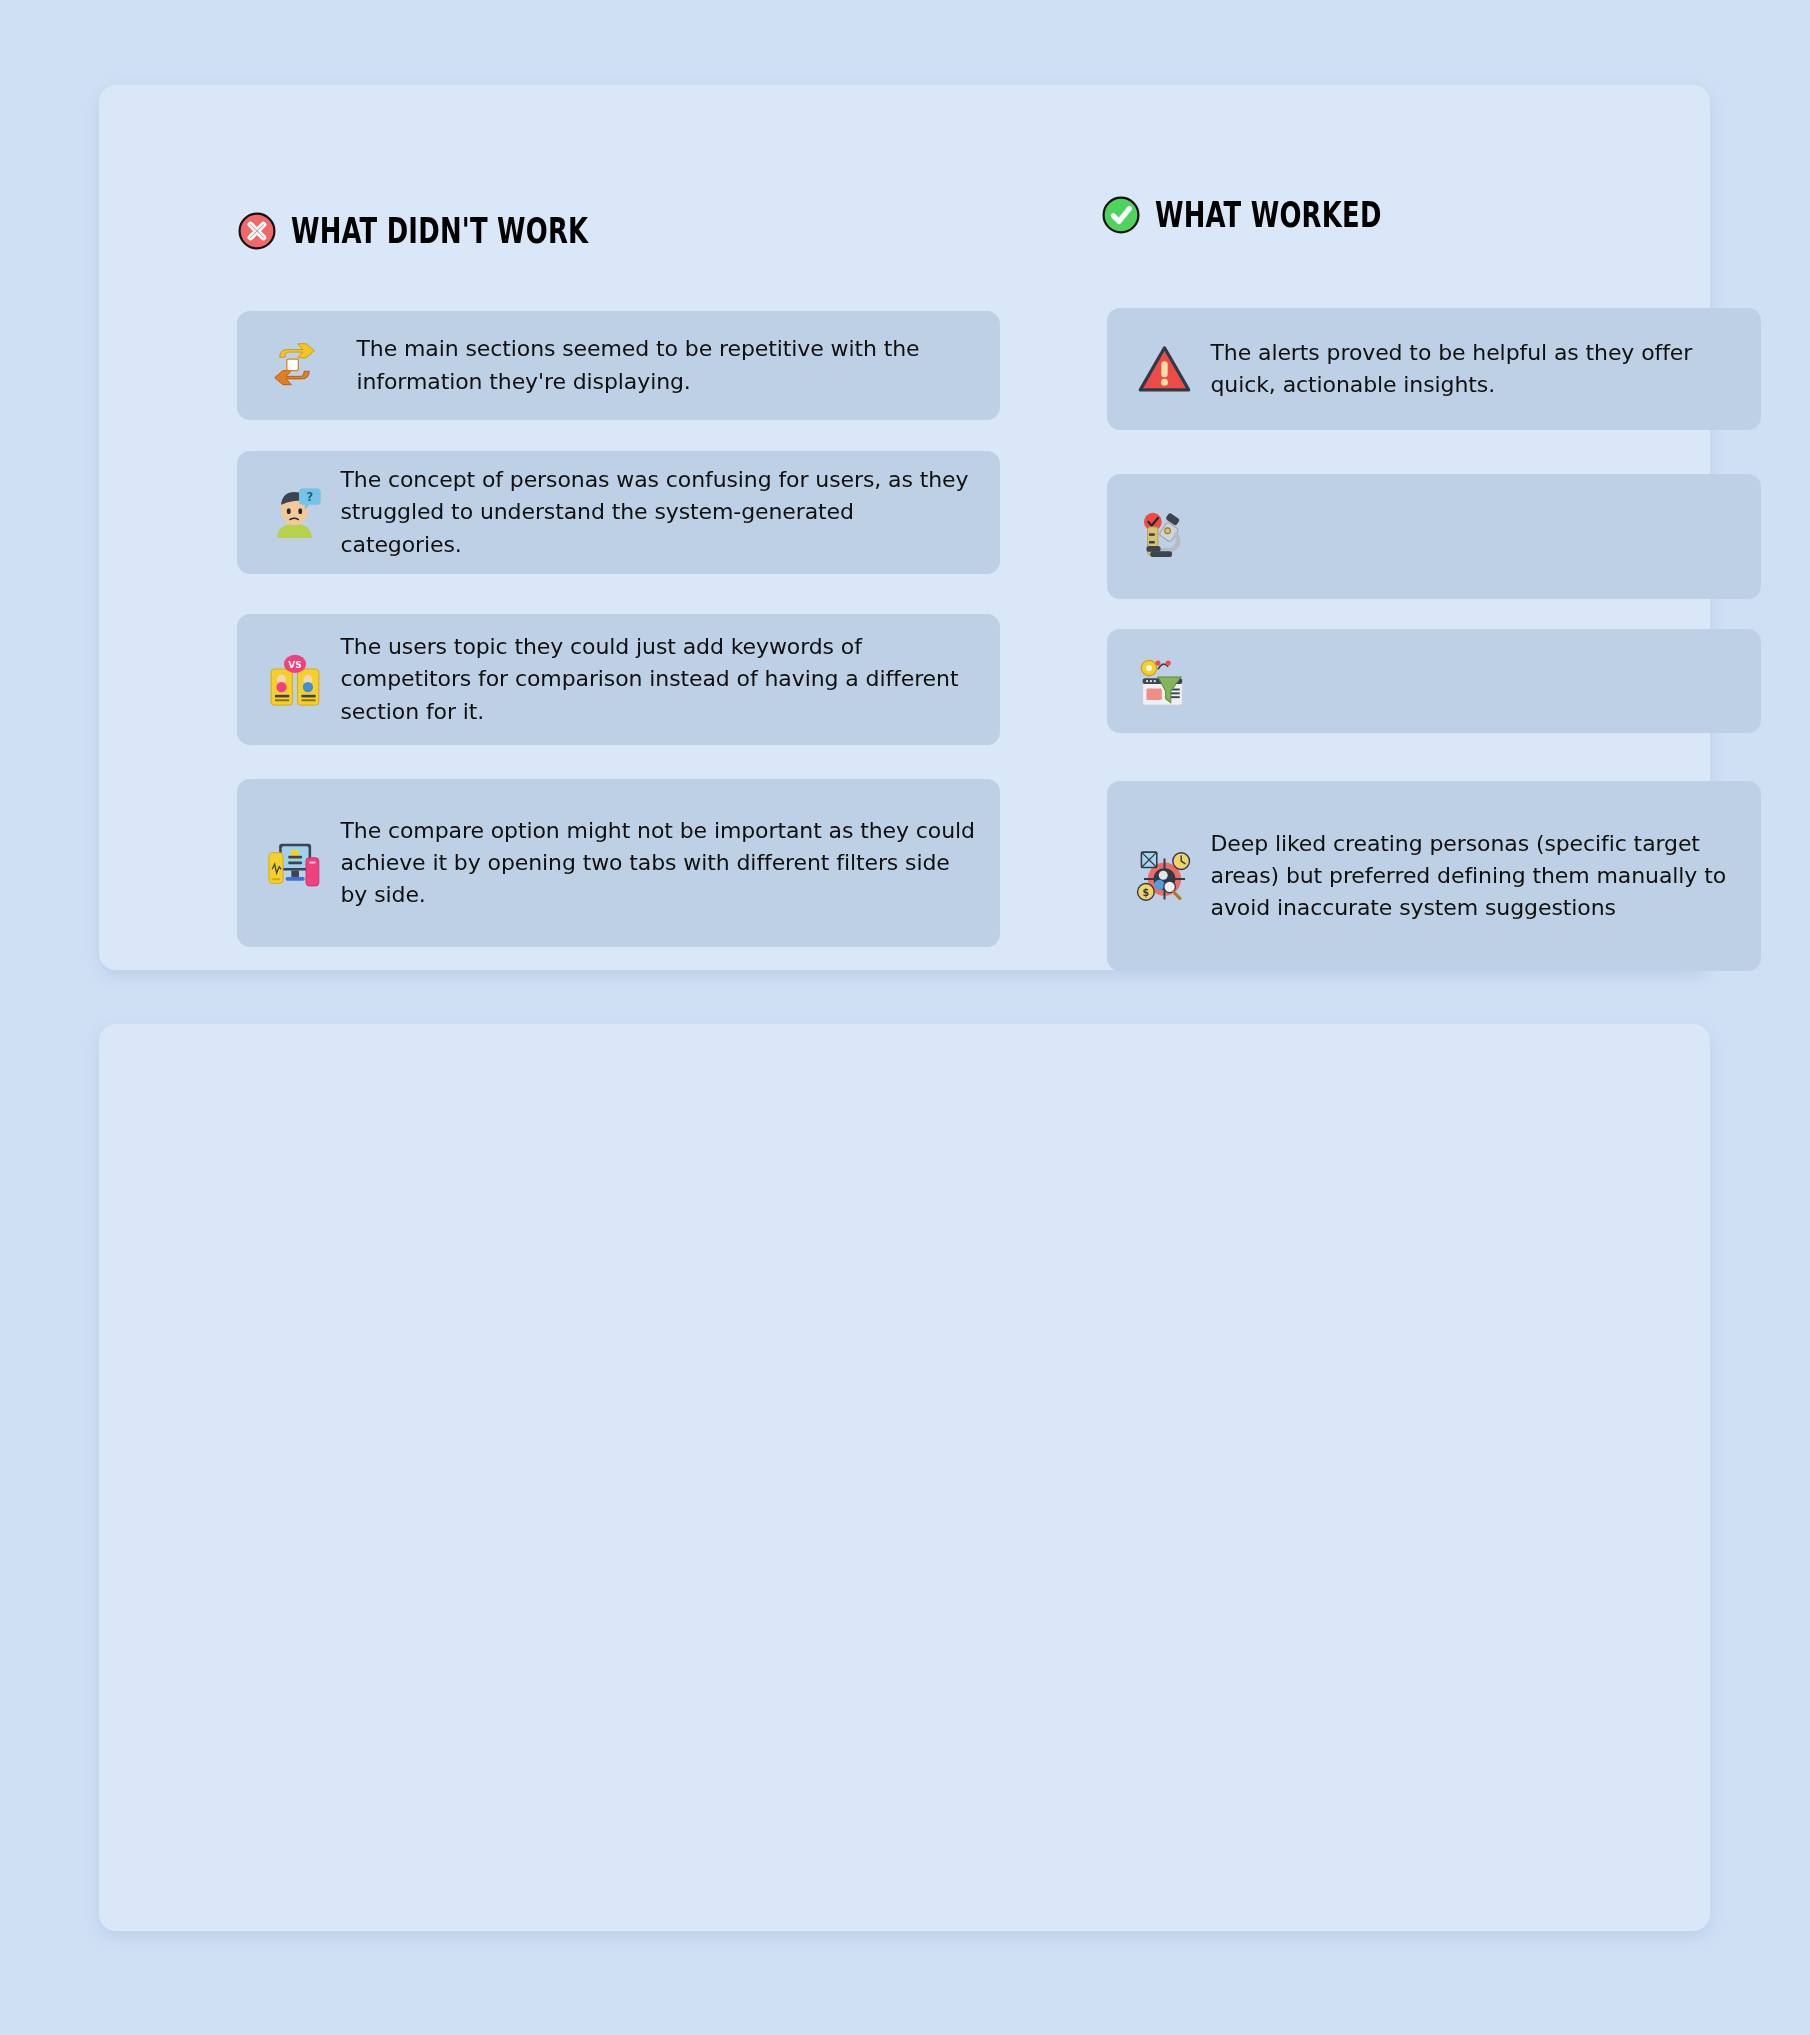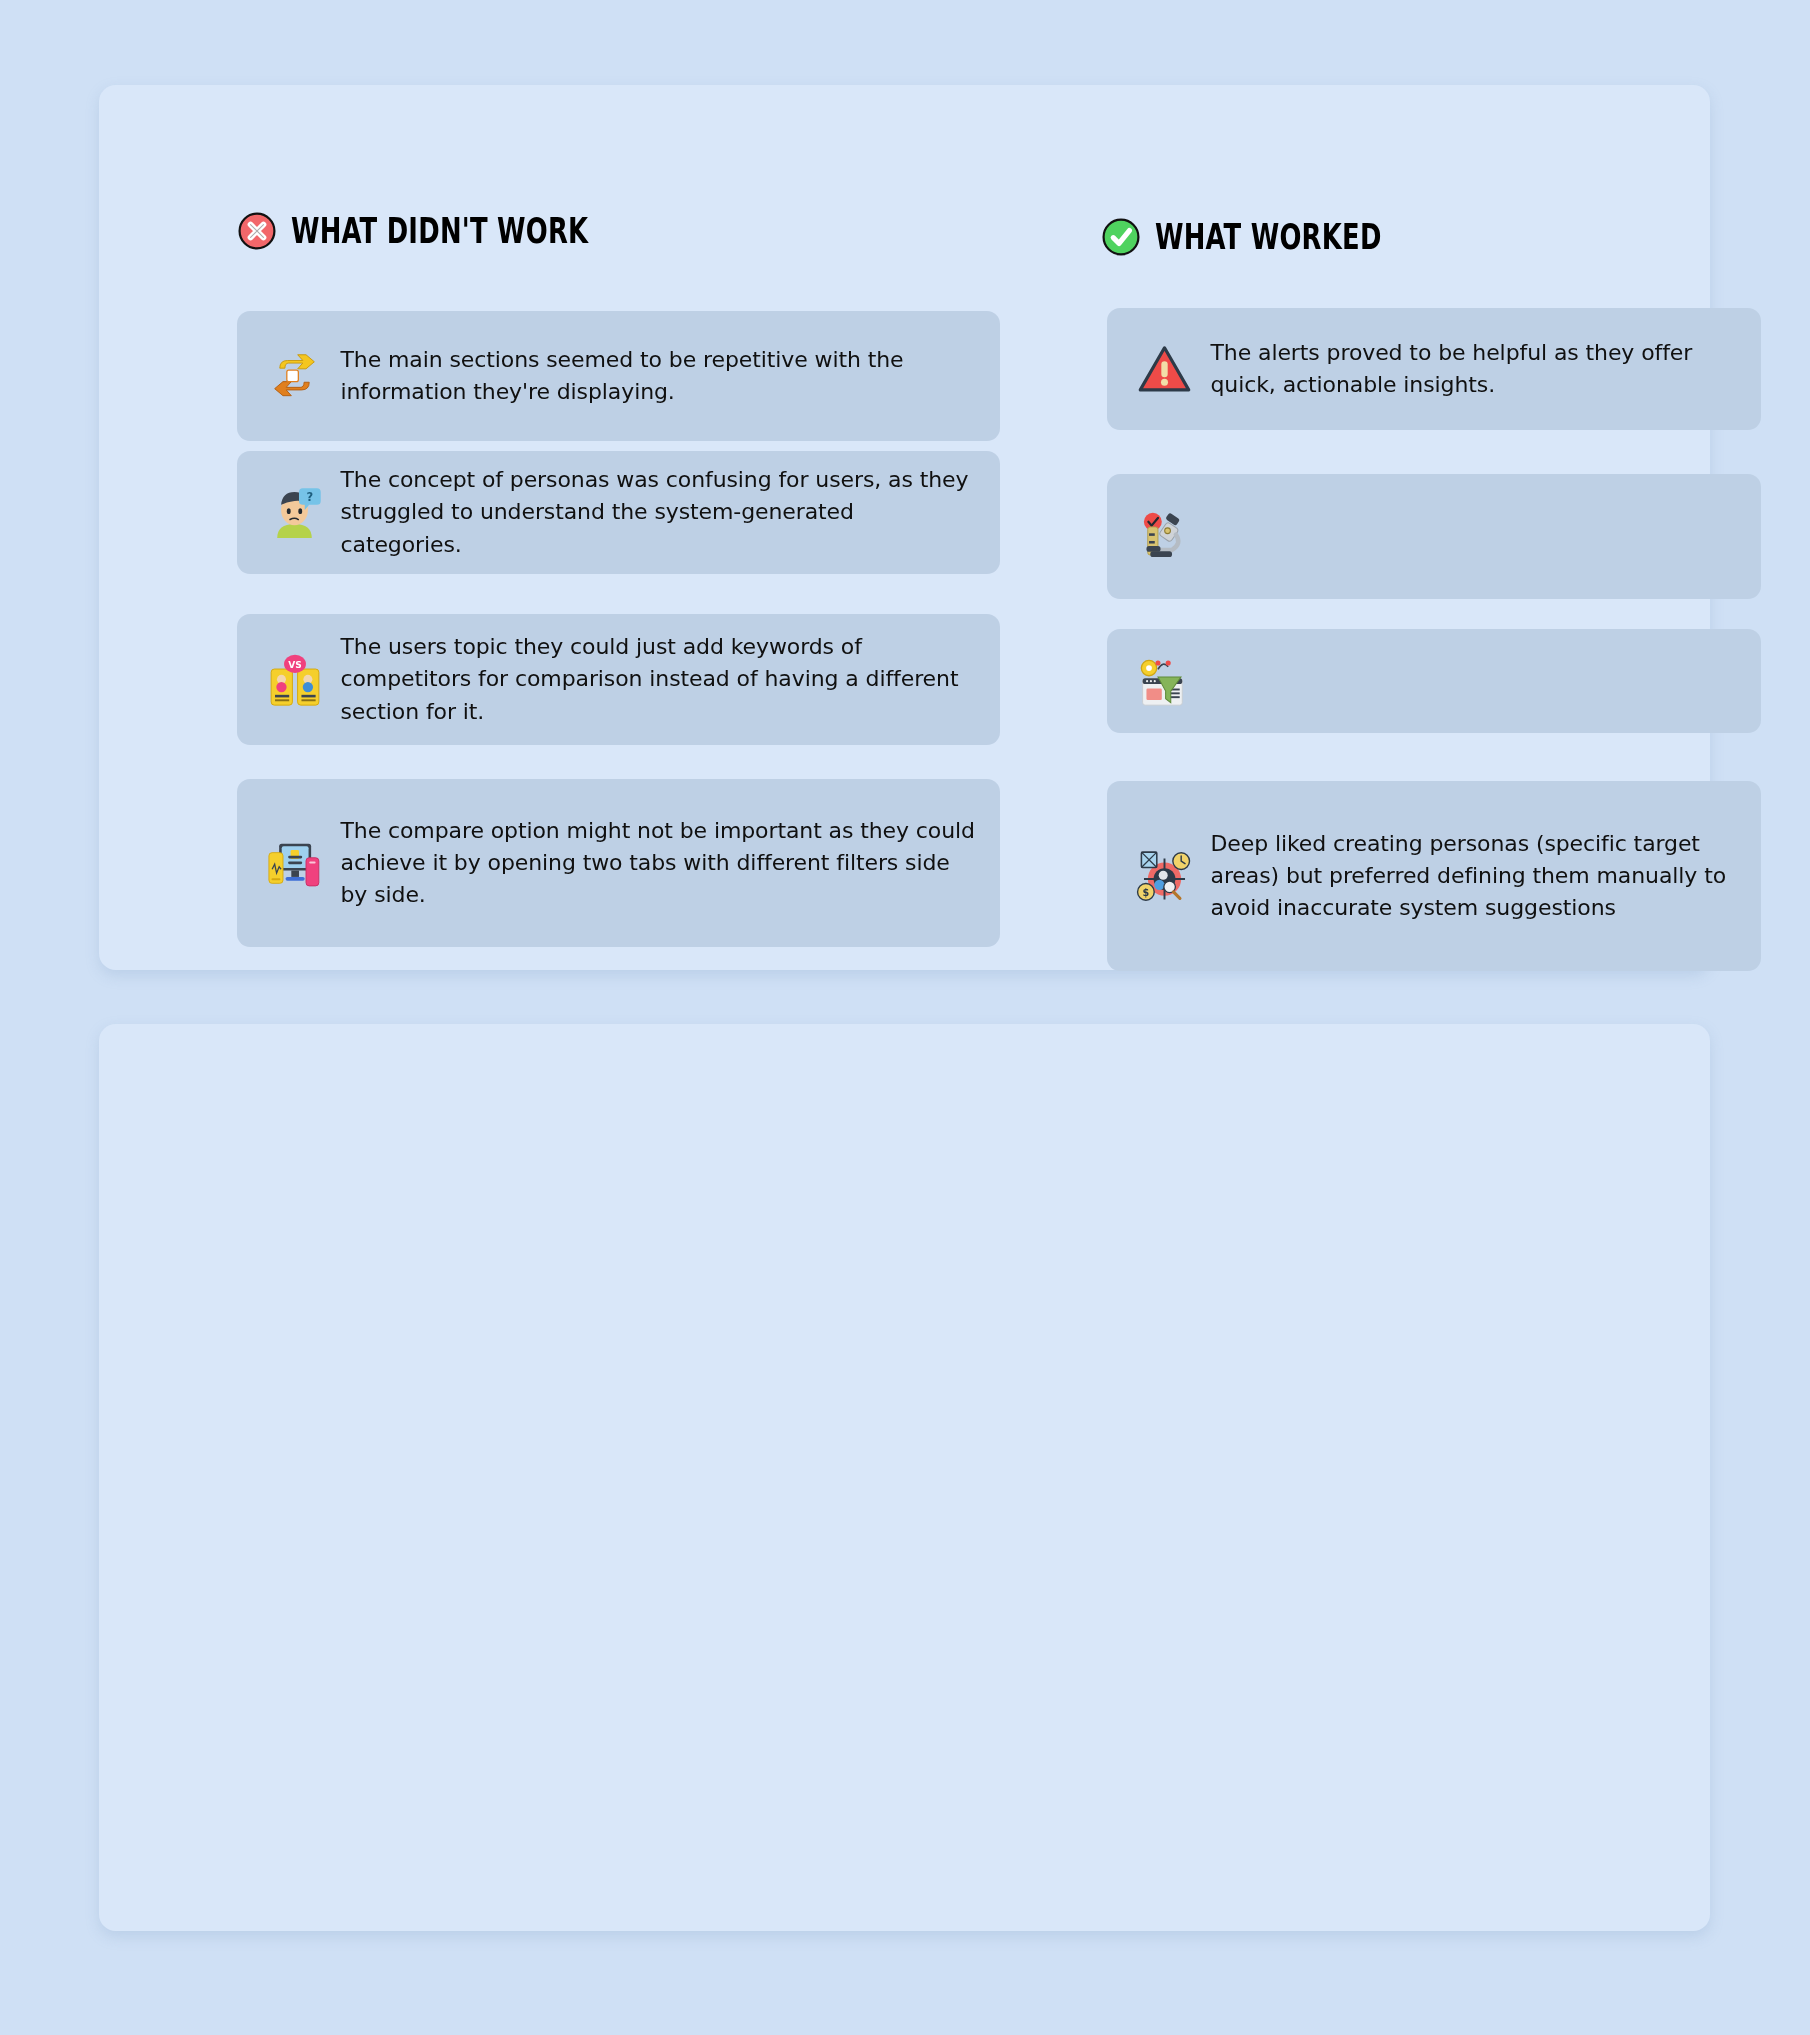--- a/index.html
+++ b/index.html
@@ -21,21 +21,21 @@
   }
   #panel-findings { left: 99px; top: 69px; width: 1611px; height: 885px; margin-top: 16px; }
   #panel-iteration { left: 99px; top: 1024px; width: 1611px; height: 907px; }
 
   
   .col-head {
     position: absolute;
     display: flex; align-items: center; gap: 14px;
   }
   #head-didnt { left: 138px; top: 126px; }
-  #head-worked { left: 1002px; top: 132px; }
+  #head-worked { left: 1002px; top: 110px; }
   .head-title {
     font-family: "Liberation Sans Narrow", "DejaVu Sans Condensed", "Liberation Sans", sans-serif;
     font-weight: 900; font-size: 35px; letter-spacing: 0.3px;
     color: #000; text-transform: uppercase;
     transform: scaleX(0.82); transform-origin: left center;
     white-space: nowrap;
   }
   .badge-icon { width: 40px; height: 40px; flex: 0 0 40px; position: relative; }
   .badge-icon svg { display: block; width: 40px; height: 40px; }
 
@@ -56,21 +56,21 @@
   .fcard .emoji svg { display:block; }
   .fcard .ftext {
     font-size: 22px;
     line-height: 1.46;
     color: #101010;
     font-family: "DejaVu Sans", "Liberation Sans", sans-serif;
     letter-spacing: -0.1px;
   }
 
   
-  #fc-l1 { left: 138px; top: 226px; width: 763px; height: 130px; }
+  #fc-l1 { left: 138px; top: 226px; width: 763px; height: 109px; gap: 16px; }
   #fc-l2 { left: 138px; top: 366px; width: 763px; height: 123px; }
   #fc-l3 { left: 138px; top: 529px; width: 763px; height: 131px; }
   #fc-l4 { left: 138px; top: 694px; width: 763px; height: 168px; }
   
   #fc-r1 { left: 1008px; top: 223px; width: 654px; height: 122px; }
   #fc-r2 { left: 1008px; top: 389px; width: 654px; height: 125px; }
   #fc-r3 { left: 1008px; top: 544px; width: 654px; height: 104px; }
   #fc-r4 { left: 1008px; top: 696px; width: 654px; height: 190px; }
 </style>
 </head>

